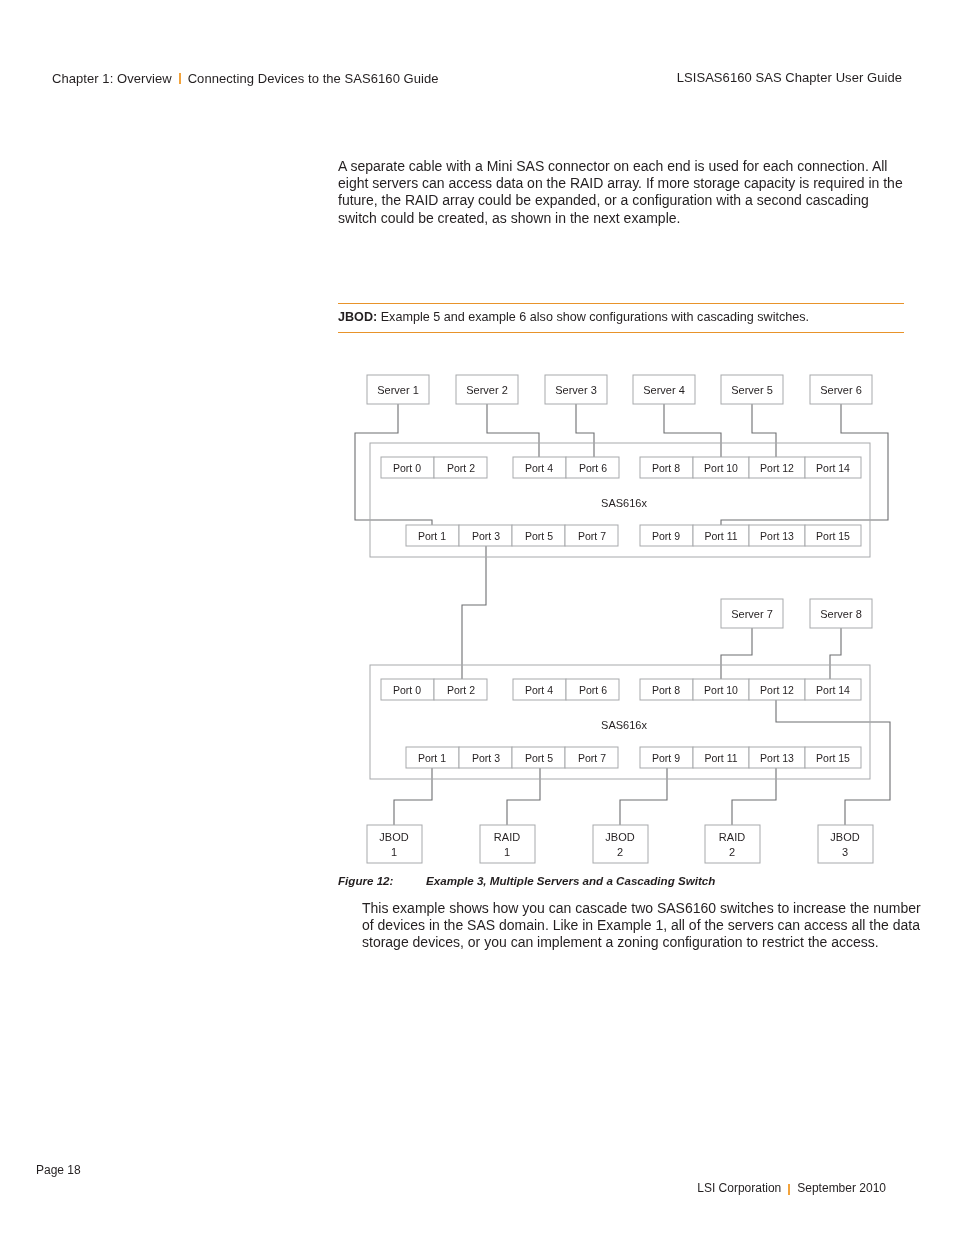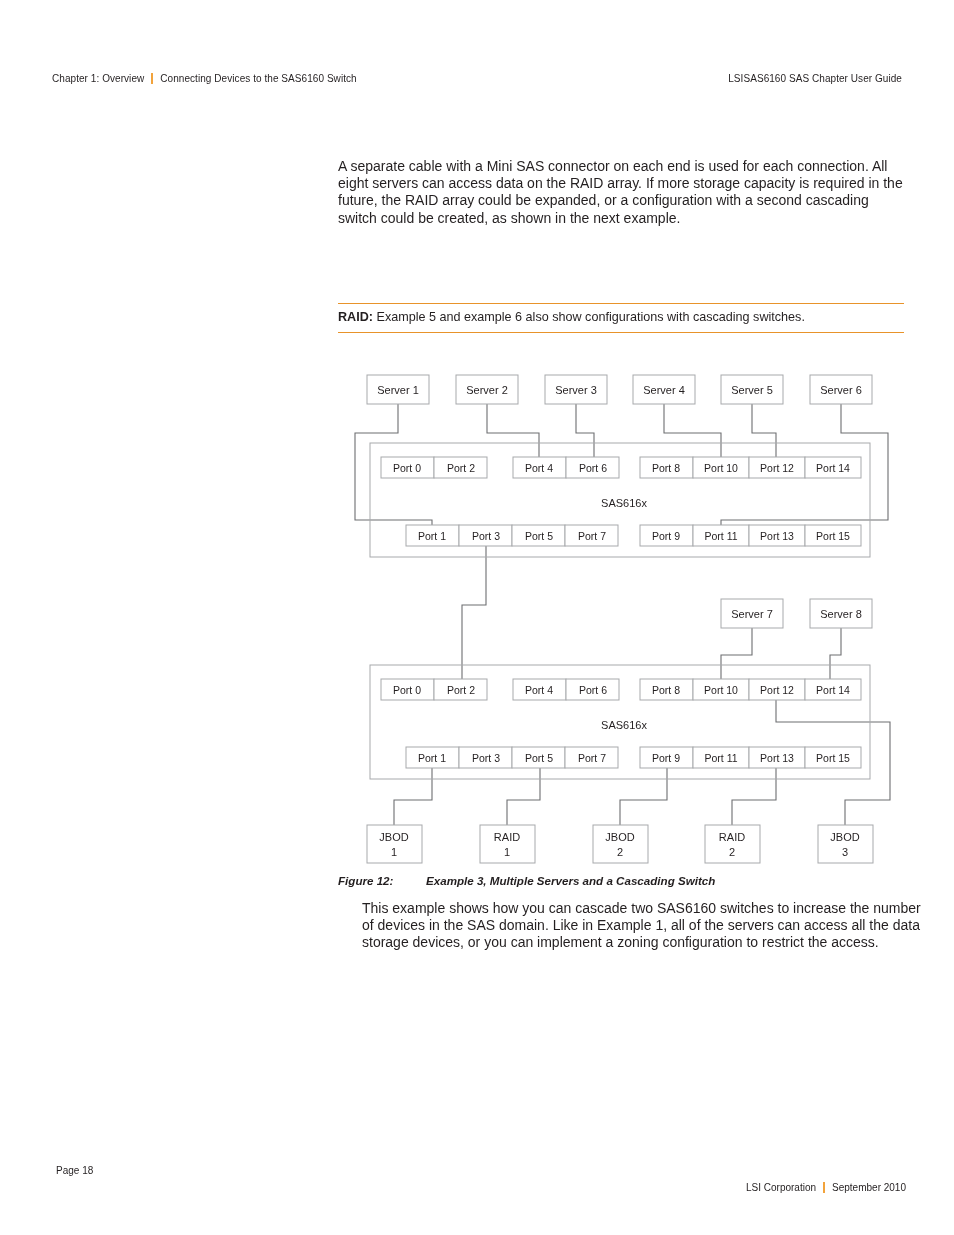--- a/index.html
+++ b/index.html
@@ -17,22 +17,21 @@
   }
 
   
   .page-header {
     position: absolute;
     left: 52px;
     top: 70px;
     width: 850px;
     height: 16px;
     display: flex;
-    align-items: center;
-    font-size: 10px;
+    font-size: 13px;
     letter-spacing: 0.06px;
     color: #231f20;
   }
   .hdr-left { display: flex; align-items: center; white-space: nowrap; }
   .hdr-divider {
     display: inline-block;
     width: 2px;
     height: 11px;
     background: #f2a33c;
     margin: 0 7px;
@@ -105,27 +104,27 @@
     position: absolute;
     left: 338px;
     top: 900px;
     width: 566px;
     margin-left: 24px;
   }
 
   
   .page-footer {
     position: absolute;
-    left: 56px;
+    left: 36px;
     top: 1162px;
     width: 850px;
     height: 16px;
     display: flex;
     align-items: center;
-    font-size: 10px;
+    font-size: 12px;
     color: #231f20;
   }
   .ftr-left { white-space: nowrap; }
   .ftr-right {
     margin-left: auto;
     display: flex;
     align-items: flex-end;
     white-space: nowrap;
     margin-top: 35px;
   }
@@ -138,32 +137,32 @@
     flex: 0 0 auto;
   }
 </style>
 </head>
 <body>
 
 <div class="page-header">
   <div class="hdr-left">
     <span>Chapter 1: Overview</span>
     <span class="hdr-divider"></span>
-    <span>Connecting Devices to the SAS6160 Switch</span>
+    <span>Connecting Devices to the SAS6160 Guide</span>
   </div>
   <div class="hdr-right">LSISAS6160 SAS Chapter User Guide</div>
 </div>
 
 <div class="body-col">
   <p class="para">A separate cable with a Mini SAS connector on each end is used for each connection. All eight servers can access data on the RAID array. If more storage capacity is required in the future, the RAID array could be expanded, or a configuration with a second cascading switch could be created, as shown in the next example.</p>
 </div>
 
 <div class="note-block">
   <div class="note-line">
-    <span class="note-label">RAID:</span>
+    <span class="note-label">JBOD:</span>
     <span>Example 5 and example 6 also show configurations with cascading switches.</span>
   </div>
 </div>
 
 <div class="figure">
 <svg width="954" height="1235" viewBox="0 0 954 1235" xmlns="http://www.w3.org/2000/svg">
   <g stroke="#6d6e71" stroke-width="1.1" fill="none" stroke-linecap="square">
 
     <path d="M398,404 L398,433 L355,433 L355,520 L432,520 L432,527"></path>
 

